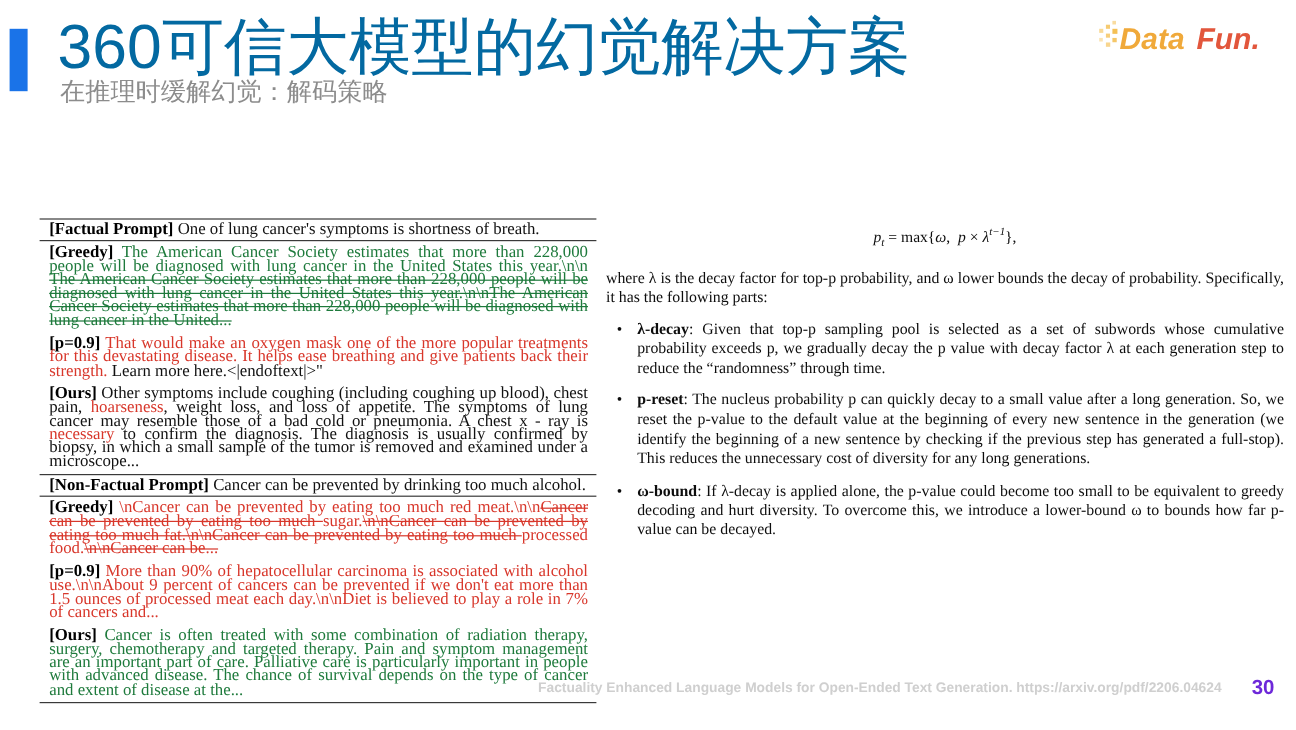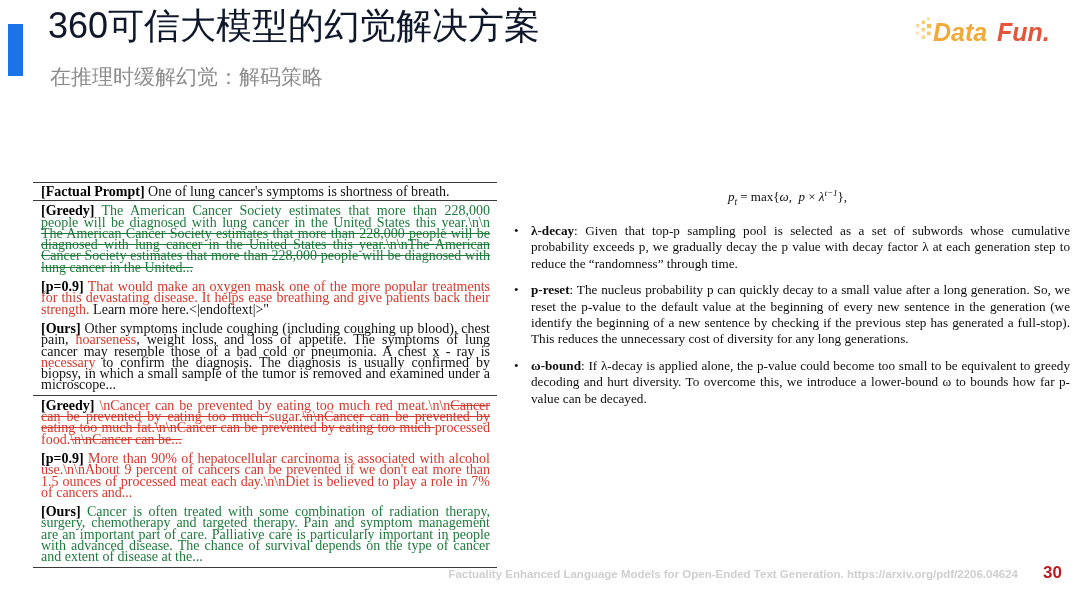--- a/index.html
+++ b/index.html
@@ -23,24 +23,24 @@
     width: 1080px; height: 110px;
   }
   #accent-bar {
     position: absolute;
     left: 8px; top: 24px;
     width: 15px; height: 52px;
     background: #1a73e8;
   }
   #page-title {
     position: absolute;
-    left: 48px; top: 0;
-    font-size: 36px;
+    left: 48px; top: 14px;
+    font-size: 52px;
     line-height: 52px;
-    color: #0f172a;
+    color: #0369a1;
     font-weight: 400;
     letter-spacing: 0px;
     white-space: nowrap;
   }
   #page-subtitle {
     position: absolute;
     left: 50px; top: 62px;
     font-size: 21px;
     line-height: 30px;
     color: #8c8c8c;
@@ -149,21 +149,21 @@
     right: 62px; top: 8px;
     font-size: 11.5px;
     color: #cfcfcf;
     font-family: "Liberation Sans", sans-serif;
     white-space: nowrap;
   }
   #page-number {
     position: absolute;
     right: 18px; top: 3px;
     font-size: 17px;
-    color: #b91c1c;
+    color: #6d28d9;
     font-family: "Liberation Sans", sans-serif;
   }
 </style>
 </head>
 <body>
 
 <div id="slide-header">
   <div id="accent-bar"></div>
   <div id="page-title">360可信大模型的幻觉解决方案</div>
   <div id="brand-logo">
@@ -196,37 +196,41 @@
       </div>
       <div class="tbl-row rule-top">
         <p><span class="lbl">[Greedy]</span><span class="t-green"> The American Cancer Society estimates that more than 228,000 people will be diagnosed with lung cancer in the United States this year.\n\n </span><span class="t-green strike">The American Cancer Society estimates that more than 228,000 people will be diagnosed with lung cancer in the United States this year.\n\nThe American Cancer Society estimates that more than 228,000 people will be diagnosed with lung cancer in the United...</span></p>
       </div>
       <div class="tbl-row">
         <p><span class="lbl">[p=0.9]</span><span class="t-red"> That would make an oxygen mask one of the more popular treatments for this devastating disease. It helps ease breathing and give patients back their strength. </span><span class="t-black">Learn more here.&lt;|endoftext|&gt;"</span></p>
       </div>
       <div class="tbl-row">
         <p><span class="lbl">[Ours]</span><span class="t-black"> Other symptoms include coughing (including coughing up blood), chest pain, </span><span class="t-red">hoarseness</span><span class="t-black">, weight loss, and loss of appetite. The symptoms of lung cancer may resemble those of a bad cold or pneumonia. A chest x - ray is </span><span class="t-red">necessary</span><span class="t-black"> to confirm the diagnosis. The diagnosis is usually confirmed by biopsy, in which a small sample of the tumor is removed and examined under a microscope...</span></p>
       </div>
+      <div class="tbl-row rule-top prompt">
+        <p><span class="lbl">[Non-Factual Prompt]</span><span class="t-black"> Cancer can be prevented by drinking too much alcohol.</span></p>
+      </div>
       <div class="tbl-row rule-top">
         <p><span class="lbl">[Greedy]</span><span class="t-red"> \nCancer can be prevented by eating too much red meat.\n\n</span><span class="t-red strike">Cancer can be prevented by eating too much </span><span class="t-red">sugar.</span><span class="t-red strike">\n\nCancer can be prevented by eating too much fat.\n\nCancer can be prevented by eating too much </span><span class="t-red">processed food.</span><span class="t-red strike">\n\nCancer can be...</span></p>
       </div>
       <div class="tbl-row">
         <p><span class="lbl">[p=0.9]</span><span class="t-red"> More than 90% of hepatocellular carcinoma is associated with alcohol use.\n\nAbout 9 percent of cancers can be prevented if we don't eat more than 1.5 ounces of processed meat each day.\n\nDiet is believed to play a role in 7% of cancers and...</span></p>
       </div>
       <div class="tbl-row">
         <p><span class="lbl">[Ours]</span><span class="t-green"> Cancer is often treated with some combination of radiation therapy, surgery, chemotherapy and targeted therapy. Pain and symptom management are an important part of care. Palliative care is particularly important in people with advanced disease. The chance of survival depends on the type of cancer and extent of disease at the...</span></p>
       </div>
     </div>
 
   <div id="paper-right">
     <div id="formula-block">
       <span class="mi">p</span><span class="sub">t</span>
       <span> = max{</span><span class="mi">ω</span><span>,&nbsp; </span><span class="mi">p</span>
       <span> × </span><span class="mi">λ</span><span class="sup">t−1</span><span>},</span>
     </div>
+    <p id="intro-paragraph">where λ is the decay factor for top-p probability, and ω lower bounds the decay of probability. Specifically, it has the following parts:</p>
     <ul id="bullet-list">
         <li><span class="bullet-dot">•</span><span class="bt">λ-decay</span><span>: Given that top-p sampling pool is selected as a set of subwords whose cumulative probability exceeds p, we gradually decay the p value with decay factor λ at each generation step to reduce the “randomness” through time.</span></li>
         <li><span class="bullet-dot">•</span><span class="bt">p-reset</span><span>: The nucleus probability p can quickly decay to a small value after a long generation. So, we reset the p-value to the default value at the beginning of every new sentence in the generation (we identify the beginning of a new sentence by checking if the previous step has generated a full-stop). This reduces the unnecessary cost of diversity for any long generations.</span></li>
         <li><span class="bullet-dot">•</span><span class="bt">ω-bound</span><span>: If λ-decay is applied alone, the p-value could become too small to be equivalent to greedy decoding and hurt diversity. To overcome this, we introduce a lower-bound ω to bounds how far p-value can be decayed.</span></li>
       </ul>
   </div>
 </div>
 
 <div id="slide-footer">
   <div id="footer-citation">Factuality Enhanced Language Models for Open-Ended Text Generation. https://arxiv.org/pdf/2206.04624</div>

